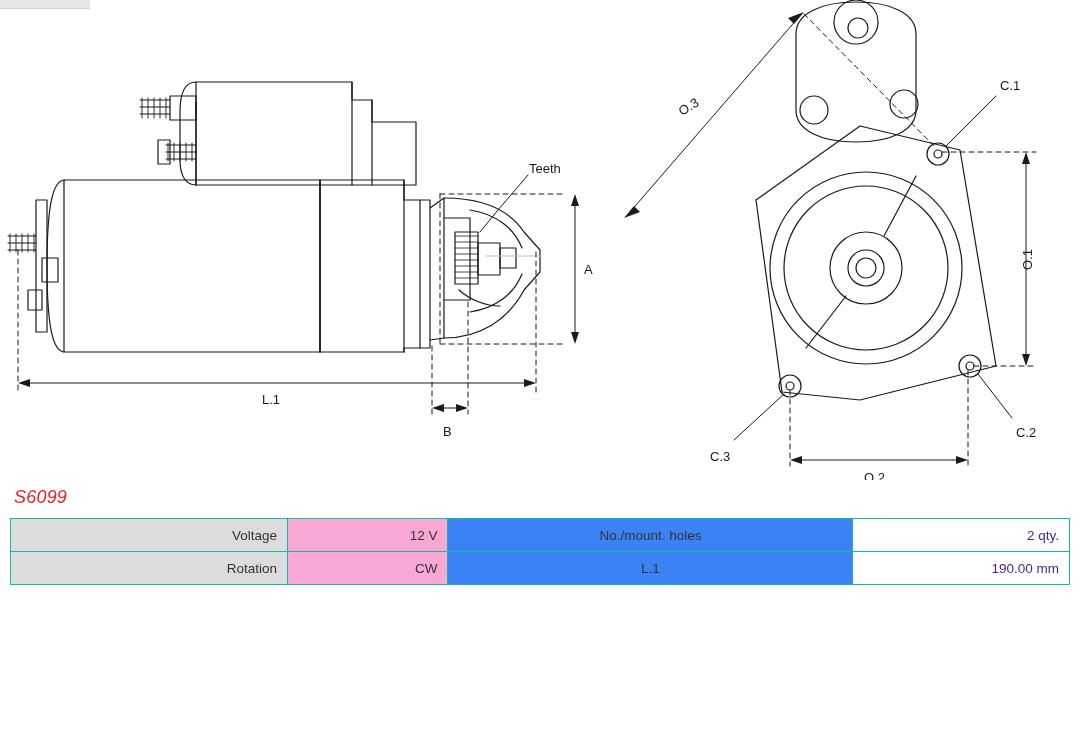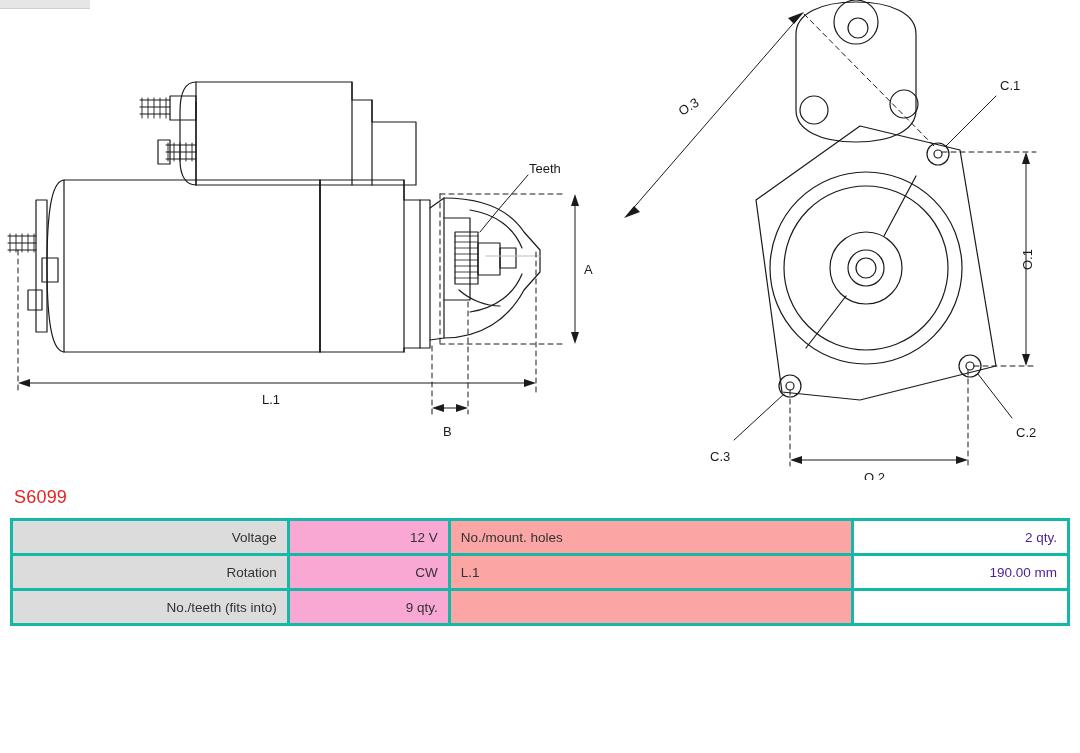--- a/index.html
+++ b/index.html
@@ -31,50 +31,51 @@
     display: block;
   }
   .part-code {
     position: absolute;
     left: 14px;
     top: 487px;
     font-size: 18px;
     color: #e8221d;
     font-family: "Liberation Sans", sans-serif;
     letter-spacing: 0.2px;
+    font-style: italic;
   }
   .spec-table {
     position: absolute;
     left: 10px;
     top: 518px;
     width: 1060px;
     border-collapse: collapse;
     font-size: 13.5px;
   }
   .spec-table td {
-    border: 3px solid #14b8a6;
+    border: 1px solid #14b8a6;
     height: 32px;
     padding: 0 10px;
     vertical-align: middle;
   }
   .spec-table td.label {
     background: #dcdcdc;
     text-align: right;
     color: #333;
     width: 278px;
   }
   .spec-table td.value {
     background: #f9a8d4;
     text-align: right;
     color: #333;
     width: 152px;
   }
   .spec-table td.label2 {
-    background: #fca5a5;
-    text-align: left;
+    background: #3b82f6;
+    text-align: center;
     color: #333;
     width: 418px;
   }
   .spec-table td.value2 {
     background: #ffffff;
     text-align: right;
     color: #4c1d95;
     width: 212px;
   }
   .top-strip {
@@ -244,22 +245,16 @@
         <td class="value">12 V</td>
         <td class="label2">No./mount. holes</td>
         <td class="value2">2 qty.</td>
       </tr>
       <tr>
         <td class="label">Rotation</td>
         <td class="value">CW</td>
         <td class="label2">L.1</td>
         <td class="value2">190.00 mm</td>
       </tr>
-      <tr>
-        <td class="label">No./teeth (fits into)</td>
-        <td class="value">9 qty.</td>
-        <td class="label2"></td>
-        <td class="value2"></td>
-      </tr>
     </tbody>
   </table>
 
 </div>
 
 </body></html>

